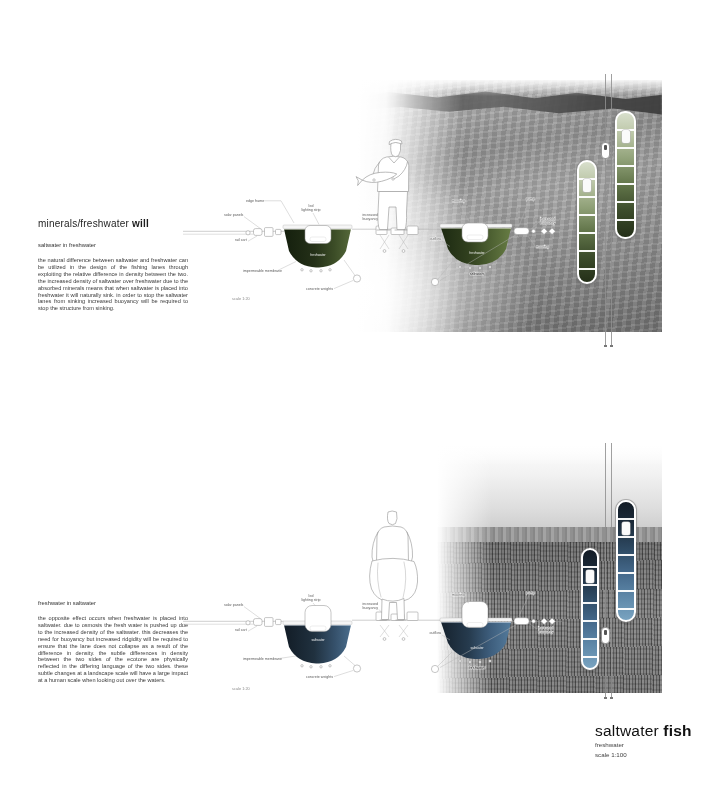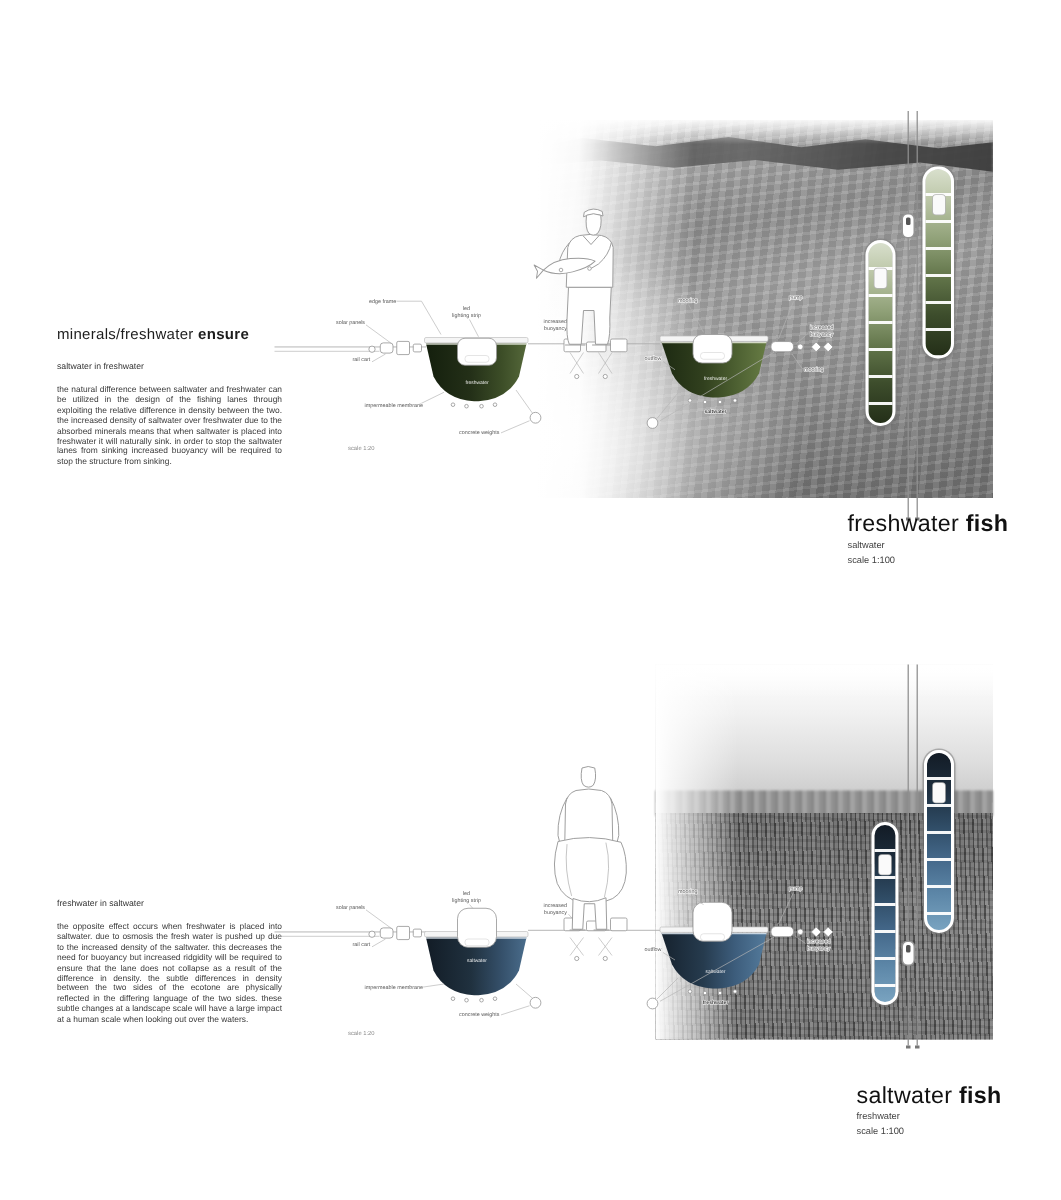--- a/index.html
+++ b/index.html
@@ -68,21 +68,21 @@
   #textblock-bottom { left:38px; top:600px; }
   #textblock-bottom .subhead { margin-top:0; }
 
   
   .titleblock { position:absolute; color:#111; }
   .titleblock h1 { font-size:15.5px; font-weight:400; letter-spacing:.2px; }
   .titleblock h1 b { font-weight:700; }
   .titleblock .tsub { font-size:6.2px; color:#3f3f3f; margin-top:1px; }
   .titleblock .tscale { font-size:6.2px; color:#3f3f3f; margin-top:3px; }
   #titleblock-top { left:565px; top:341px; }
-  #titleblock-bottom { left:571px; top:722px; }
+  #titleblock-bottom { left:595px; top:722px; }
 
   
   .diagram { position:absolute; overflow:visible; }
   #diagram-top { left:180px; top:130px; width:400px; height:180px; }
   #diagram-bottom { left:180px; top:490px; width:400px; height:210px; }
   .ln  { stroke:#a6a6a6; stroke-width:.55; fill:none; }
   .ln2 { stroke:#b5b5b5; stroke-width:.45; fill:none; }
   .part { fill:#fff; stroke:#979797; stroke-width:.55; }
   .rim { fill:#f5f5f5; stroke:#bdbdbd; stroke-width:.45; }
   .slot { fill:none; stroke:#d8d8d8; stroke-width:.45; }
@@ -111,21 +111,21 @@
   <div class="wline" style="left:611px;top:74px;height:272px;"></div>
   <div class="wtick" style="left:604px;top:345px;"></div>
   <div class="wtick" style="left:610px;top:345px;"></div>
   <div class="capsule" style="left:601px;top:142px;">
       <div class="dot"></div>
     </div>
   <div class="lane lane-green" style="left:577px;top:160px;width:20px;height:124px;"></div>
   <div class="lane lane-green" style="left:615px;top:111px;width:21px;height:128px;"></div>
 
   <div class="textblock" id="textblock-top">
-    <h2><span>minerals/freshwater </span><b>ensure</b></h2>
+    <h2><span>minerals/freshwater </span><b>will</b></h2>
     <div class="subhead">saltwater in freshwater</div>
     <p>the natural difference between saltwater and freshwater can be utilized in the design of the fishing lanes through exploiting the relative difference in density between the two. the increased density of saltwater over freshwater due to the absorbed minerals means that when saltwater is placed into freshwater it will naturally sink. in order to stop the saltwater lanes from sinking increased buoyancy will be required to stop the structure from sinking.</p>
   </div>
 
   <svg class="diagram" id="diagram-top" viewBox="180 130 400 180">
     <defs>
       <linearGradient id="gG1" x1="0" y1="0" x2="1" y2="0">
         <stop offset="0" stop-color="#141f0d"></stop>
           <stop offset=".45" stop-color="#243018"></stop>
         <stop offset=".75" stop-color="#3c4d27"></stop>
@@ -247,25 +247,20 @@
       <text x="540" y="219.6" class="lbl">increased</text>
       <text x="540" y="224" class="lbl">buoyancy</text>
       <polyline points="535,246 528,236" class="ln2"></polyline>
       <text x="536" y="247.5" class="lbl">mooring</text>
       <line x1="452" y1="262" x2="438" y2="279" class="ln2"></line>
       <line x1="516" y1="234.8" x2="440" y2="280.5" class="ln2"></line>
       <circle cx="435" cy="282" r="3.6" class="part"></circle>
     </g>
   </svg>
 
-  <div class="titleblock" id="titleblock-top">
-    <h1><span>freshwater </span><b>fish</b></h1>
-    <div class="tsub">saltwater</div>
-    <div class="tscale">scale 1:100</div>
-  </div>
 
   <div class="photo" id="photo-bottom">
     <div class="sky"></div>
     <div class="treeline"></div>
     <div class="reeds"></div>
     <div class="fade"></div>
   </div>
 
   <div class="wline" style="left:605px;top:443px;height:254px;"></div>
   <div class="wline" style="left:611px;top:443px;height:254px;"></div>

